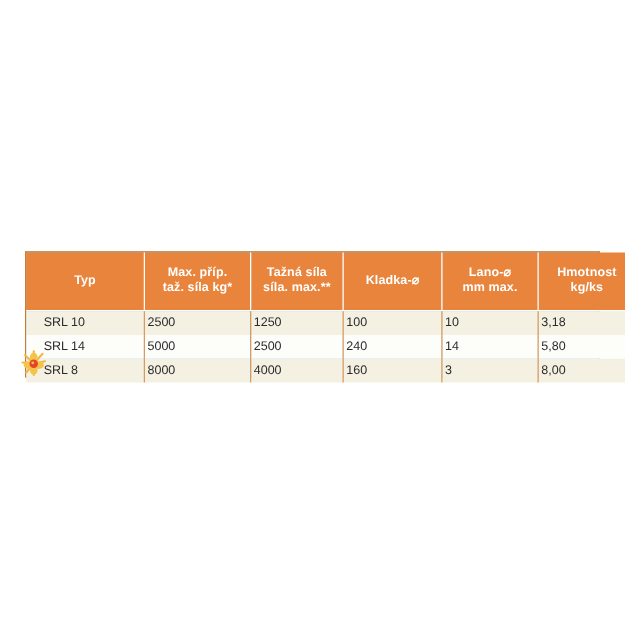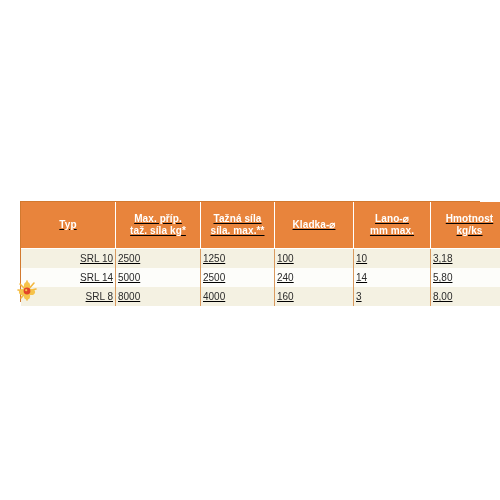--- a/index.html
+++ b/index.html
@@ -19,21 +19,20 @@
   
   #spec-table-wrap {
     position: absolute;
     left: 20px;
     top: 201px;
     width: 460px;
     height: 101px;
     box-sizing: border-box;
     border: 1px solid #d2792f;
     background: #7dd3fc;
-    text-decoration: underline;
   }
 
   table.spec-table {
     border-collapse: collapse;
     width: 100%;
     height: 100%;
     table-layout: fixed;
   }
 
   
@@ -68,21 +67,21 @@
     white-space: nowrap;
   }
   table.spec-table tbody td:last-child {
     border-right: none;
   }
   table.spec-table tbody tr.row-odd td { background: #f4f1e2; }
   table.spec-table tbody tr.row-even td { background: #fdfdfa; }
 
   
   table.spec-table tbody td.col-type {
-    text-align: right;
+    text-align: left;
     padding-left: 14px;
   }
 
   
   #sparkle-badge {
     position: absolute;
     left: 14px;
     top: 277px;
     width: 26px;
     height: 26px;

